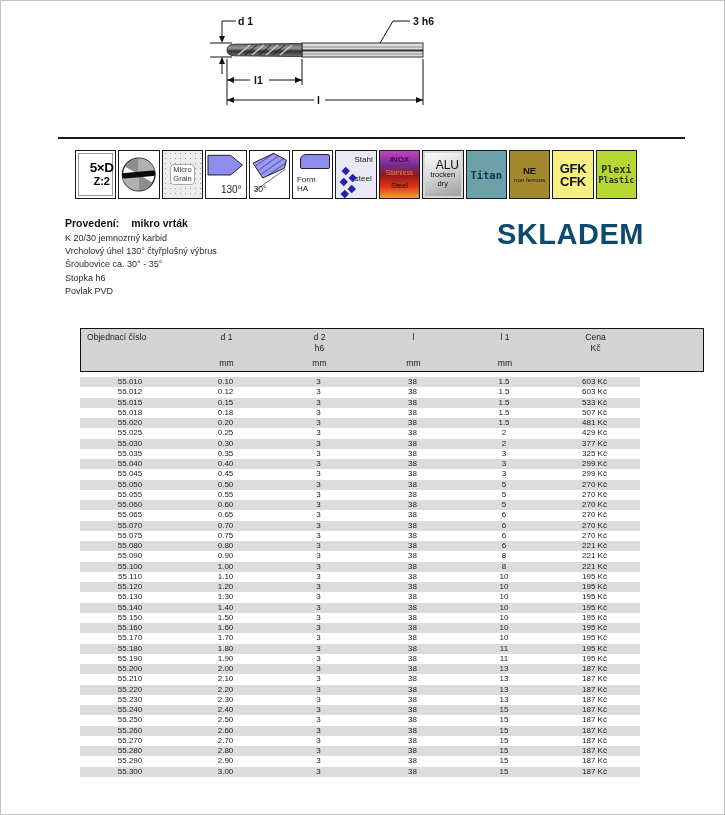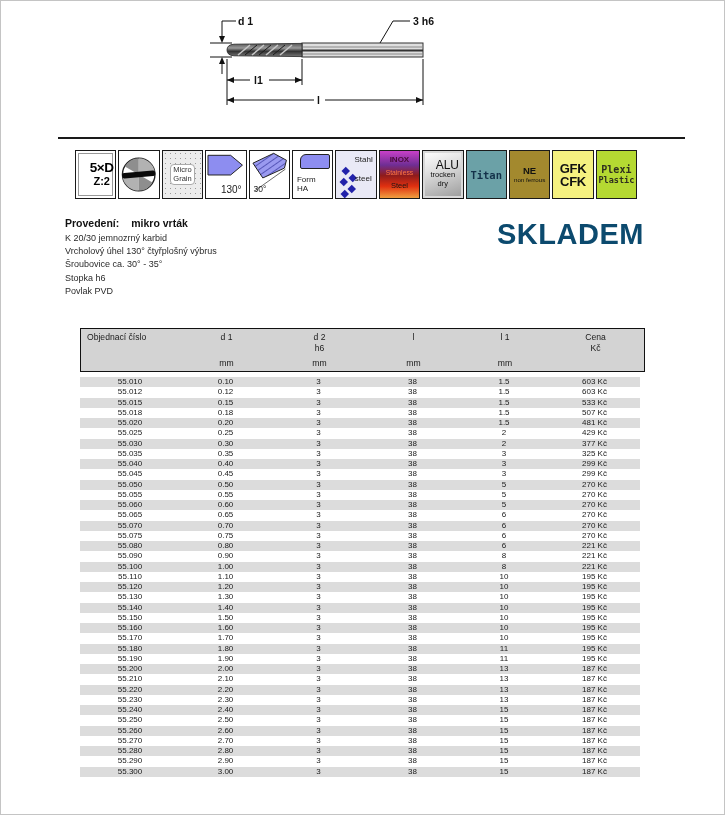--- a/index.html
+++ b/index.html
@@ -79,21 +79,21 @@
   .provedeni{position:absolute;left:65px;top:217px;color:#2a2a2a;}
   .provedeni .title{font-size:10.5px;font-weight:bold;color:#111;margin-bottom:3px;}
   .provedeni .title .tv{margin-left:12px;}
   .provedeni .line{font-size:9px;line-height:13.2px;}
   .aplikace{position:absolute;left:257px;top:217px;color:#2a2a2a;}
   .aplikace .title{font-size:10px;font-weight:bold;color:#111;margin-bottom:2px;}
   .aplikace .line{font-size:8.7px;line-height:10.8px;}
   .stock{position:absolute;left:497px;top:218px;font-size:29px;font-weight:bold;color:#0c4a6e;letter-spacing:0.5px;}
 
   
-  .thead{position:absolute;left:80px;top:328px;width:565px;height:44px;background:var(--header_bg);
+  .thead{position:absolute;left:80px;top:328px;width:624px;height:44px;background:var(--header_bg);
          border:1px solid #111;display:flex;box-sizing:border-box;color:#1a1a1a;}
   .th{display:flex;flex-direction:column;align-items:center;font-size:8.6px;padding-top:3px;
       box-sizing:border-box;flex-shrink:1;}
   .h1{height:11px;} .h2{height:11px;text-align:center;} .h3{margin-top:auto;margin-bottom:3px;}
   .th .left{align-self:flex-start;padding-left:6px;}
   .c1{width:100px;} .c2{width:91px;} .c3{width:95px;} .c4{width:93px;} .c5{width:90px;} .c6{width:91px;}
 
   .tbody{position:absolute;left:80px;top:377px;width:560px;}
   .trow{display:flex;height:10.26px;line-height:10.5px;font-size:8px;color:#1a1a1a;}
   .trow:nth-child(odd){background:var(--stripe_bg);}

